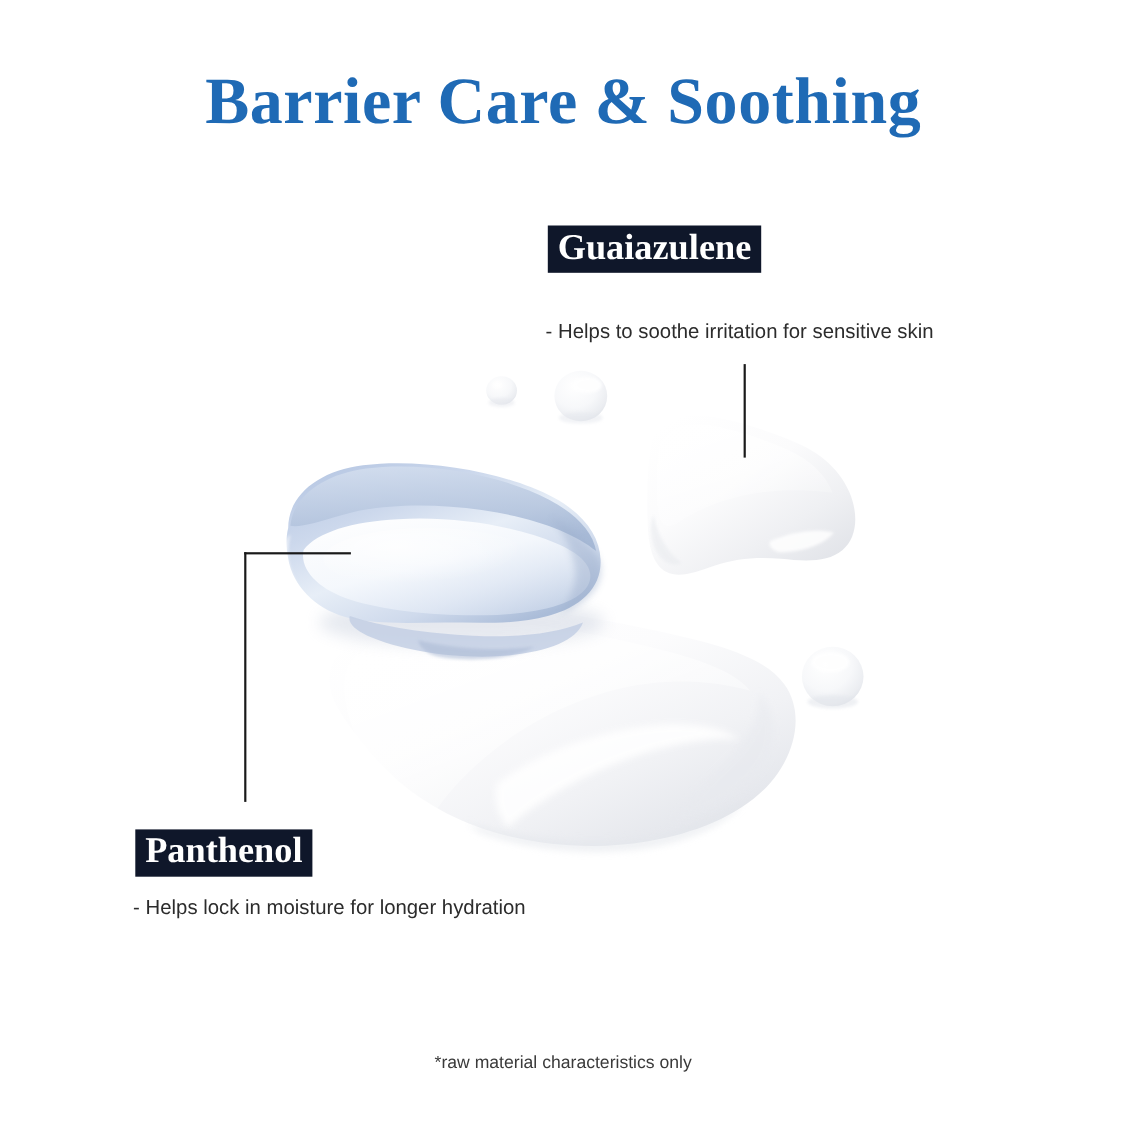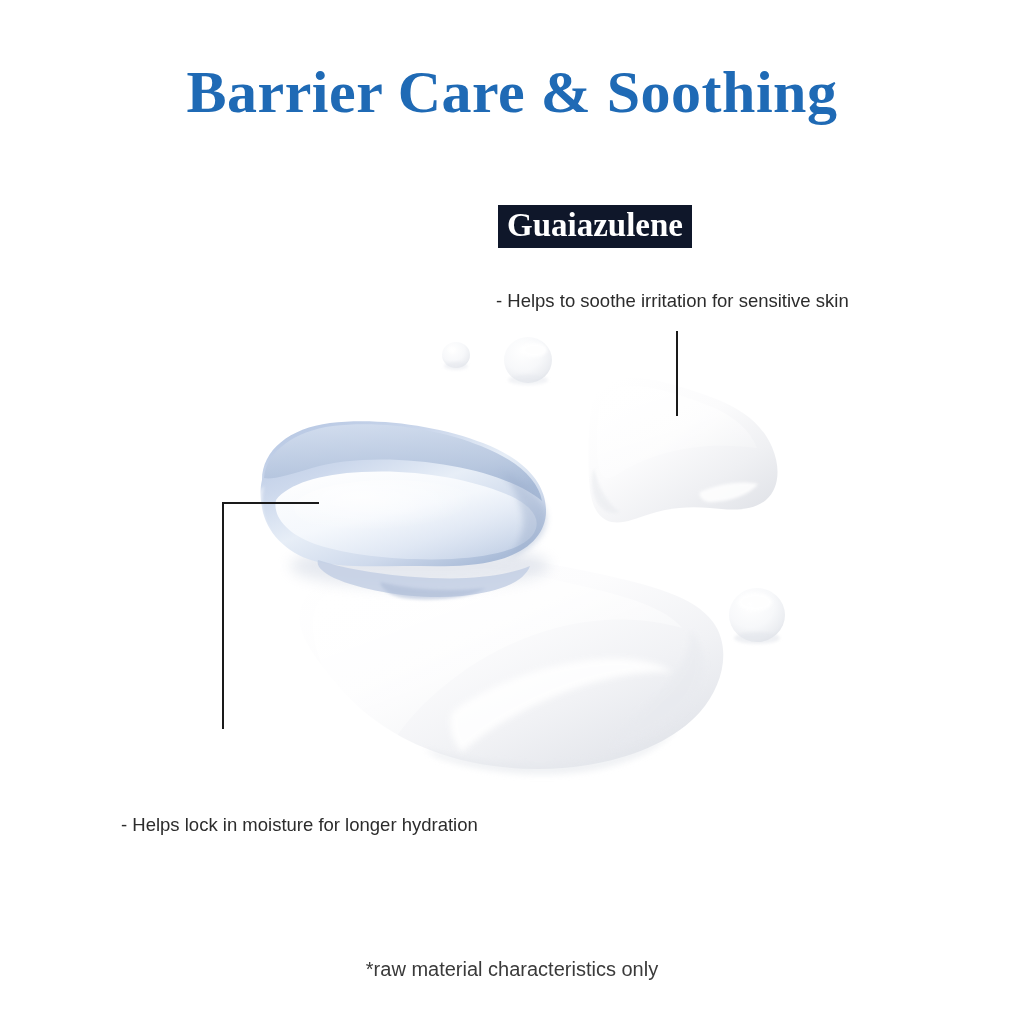--- a/index.html
+++ b/index.html
@@ -59,21 +59,21 @@
   .bullet-line { display: block; }
 
   
   #footnote {
     position: absolute;
     left: 0;
     top: 958px;
     width: 1024px;
     text-align: center;
     color: #3a3a3a;
-    font-size: 20px;
+    font-size: 16px;
   }
 
   
   .leader-line {
     position: absolute;
     background: #1a1a1a;
   }
   .leader-v { width: 1.6px; }
   .leader-h { height: 1.6px; }
 
@@ -317,20 +317,21 @@
 
   <div class="leader-line leader-h" id="leader-panthenol-h"></div>
   <div class="leader-line leader-v" id="leader-panthenol-v"></div>
 
   <div class="ingredient-badge" id="badge-guaiazulene">Guaiazulene</div>
 
   <div class="bullet-list" id="bullets-guaiazulene">
     <span class="bullet-line">- Helps to soothe irritation for sensitive skin</span>
   </div>
 
+  <div class="ingredient-badge" id="badge-panthenol">Panthenol</div>
 
   <div class="bullet-list" id="bullets-panthenol">
     <span class="bullet-line">- Helps lock in moisture for longer hydration</span>
   </div>
 
   <div id="footnote">*raw material characteristics only</div>
 
 </div>
 
 </body></html>

